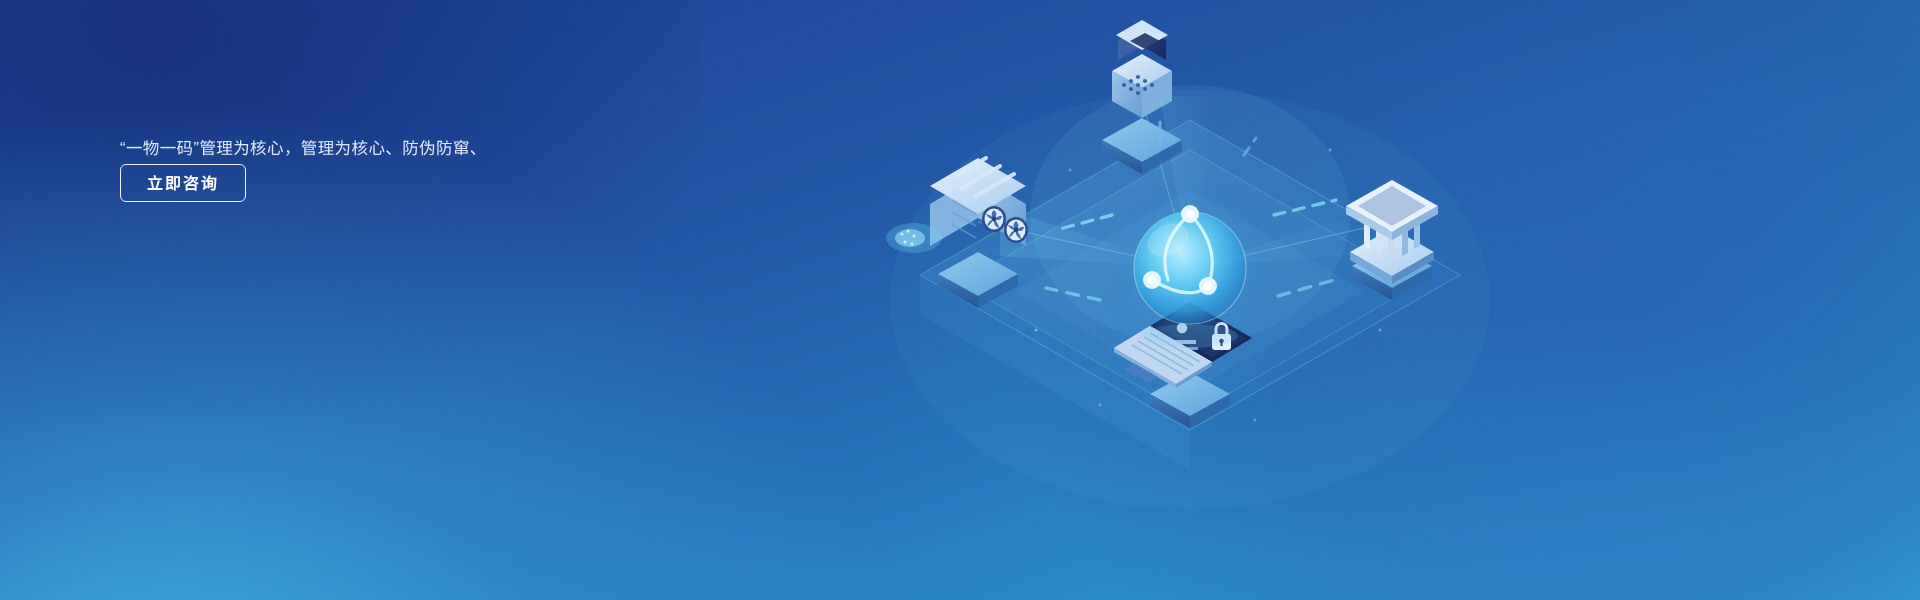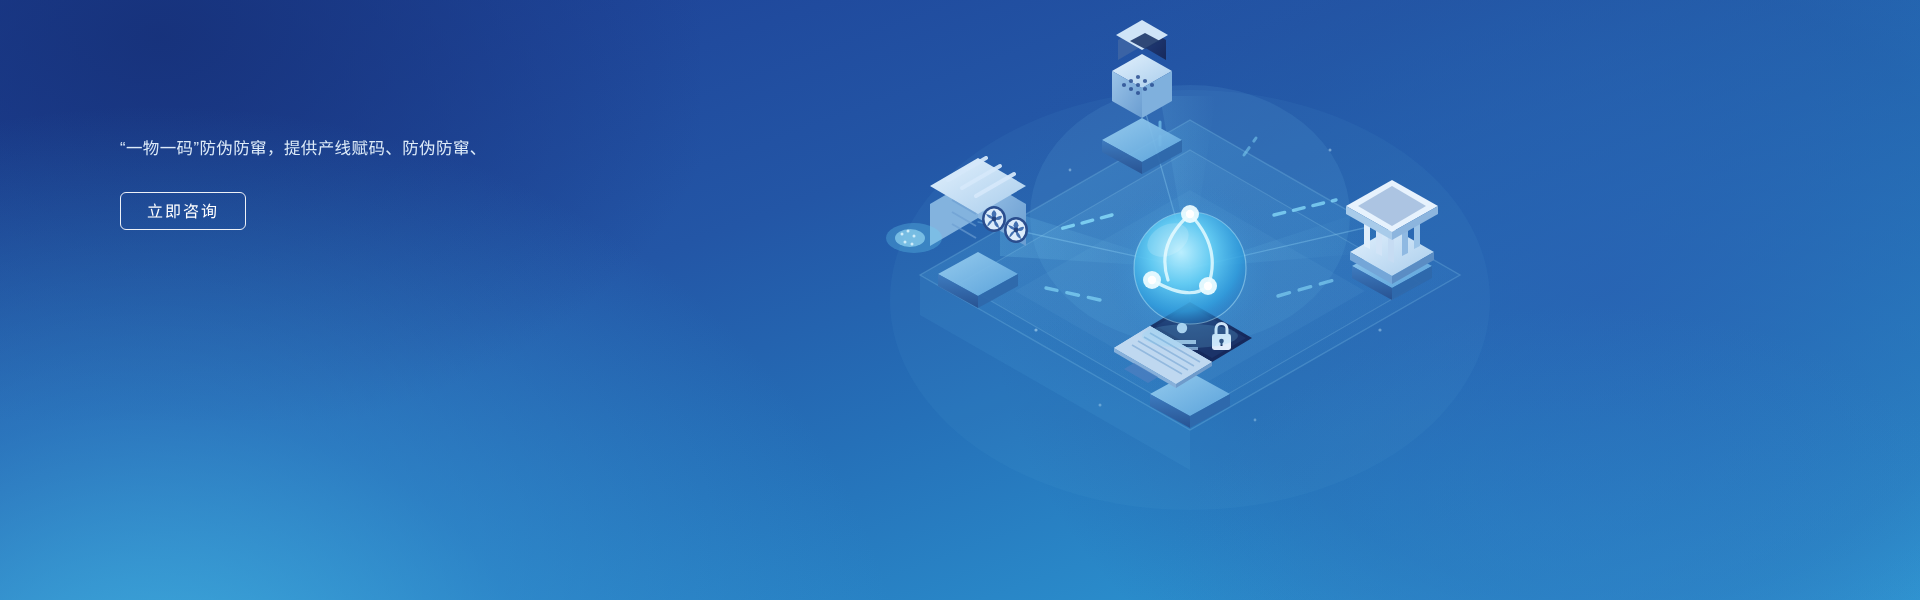--- a/index.html
+++ b/index.html
@@ -41,26 +41,27 @@
   .headline{
     font-size:31px;font-weight:bold;color:#ffffff;letter-spacing:.5px;
     line-height:1.25;margin:0 0 20px 0;white-space:nowrap;
     text-shadow:0 1px 3px rgba(10,30,80,.35);
   }
   .sub-line{
     font-size:16.5px;color:#dceaf8;line-height:1.95;letter-spacing:.4px;
     white-space:nowrap;
   }
   .cta{
-    display:inline-block;margin-top:28px;
+    display:inline-block;
     padding:0 26px;height:38px;line-height:37px;
     border:1px solid rgba(255,255,255,.92);border-radius:6px;
     color:#ffffff;font-size:16px;letter-spacing:2px;
     background:transparent;cursor:pointer;box-sizing:border-box;
     font-family:inherit;
+    font-weight:bold;
   }
 
   
   .illustration{
     position:absolute;left:860px;top:0;width:700px;height:600px;z-index:30;
   }
   .illu-svg{display:block;width:700px;height:600px;}
 </style>
 </head>
 <body>
@@ -347,19 +348,19 @@
         <circle cx="470" cy="150" r="1.5" opacity=".45"></circle>
         <circle cx="520" cy="330" r="1.6" opacity=".4"></circle>
         <circle cx="395" cy="420" r="1.4" opacity=".35"></circle>
         <circle cx="240" cy="405" r="1.5" opacity=".35"></circle>
       </g>
     </svg>
   </div>
 
   <div class="content">
 
-    <div class="sub-line">“一物一码”防伪防窜，提供产线赋码、防伪防窜、</div>
+    <div class="sub-line">“一物一码”管理为核心，管理为核心、防伪防窜、</div>
 
 
     <button class="cta">立即咨询</button>
   </div>
 
 </div>
 
 </body></html>

